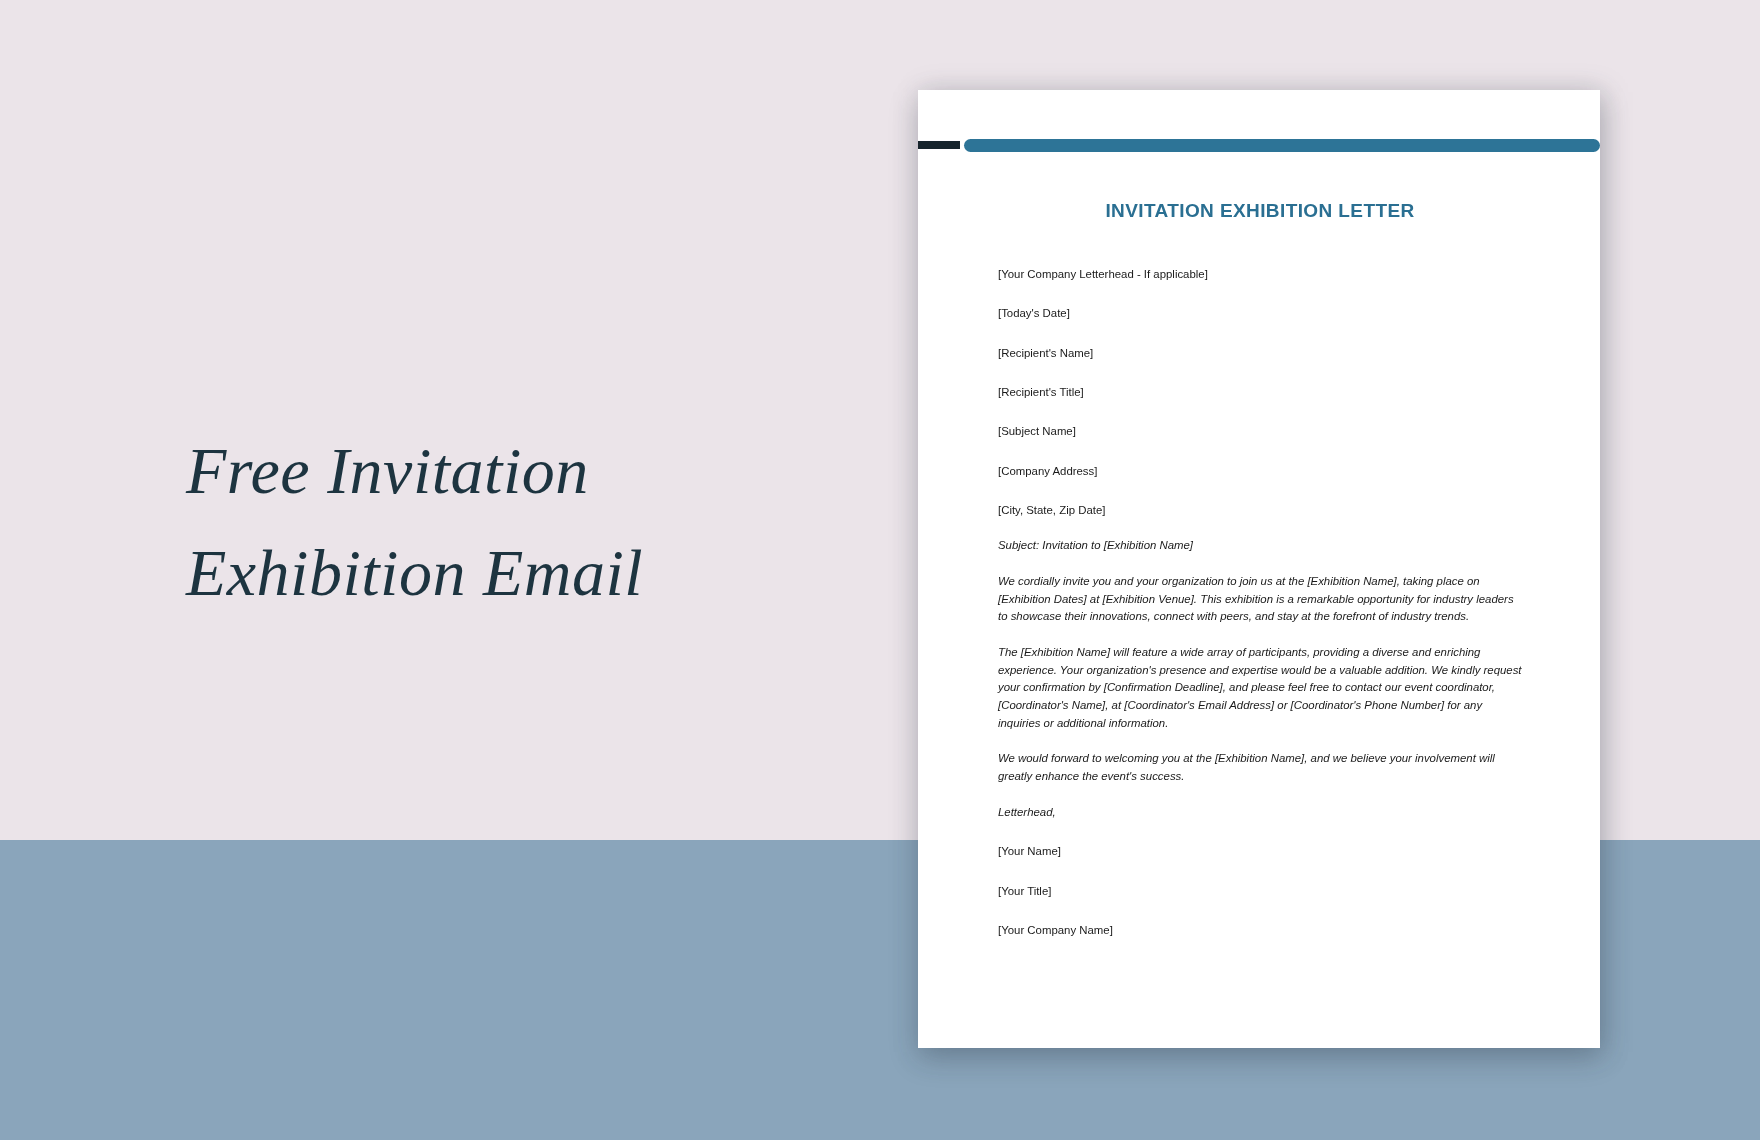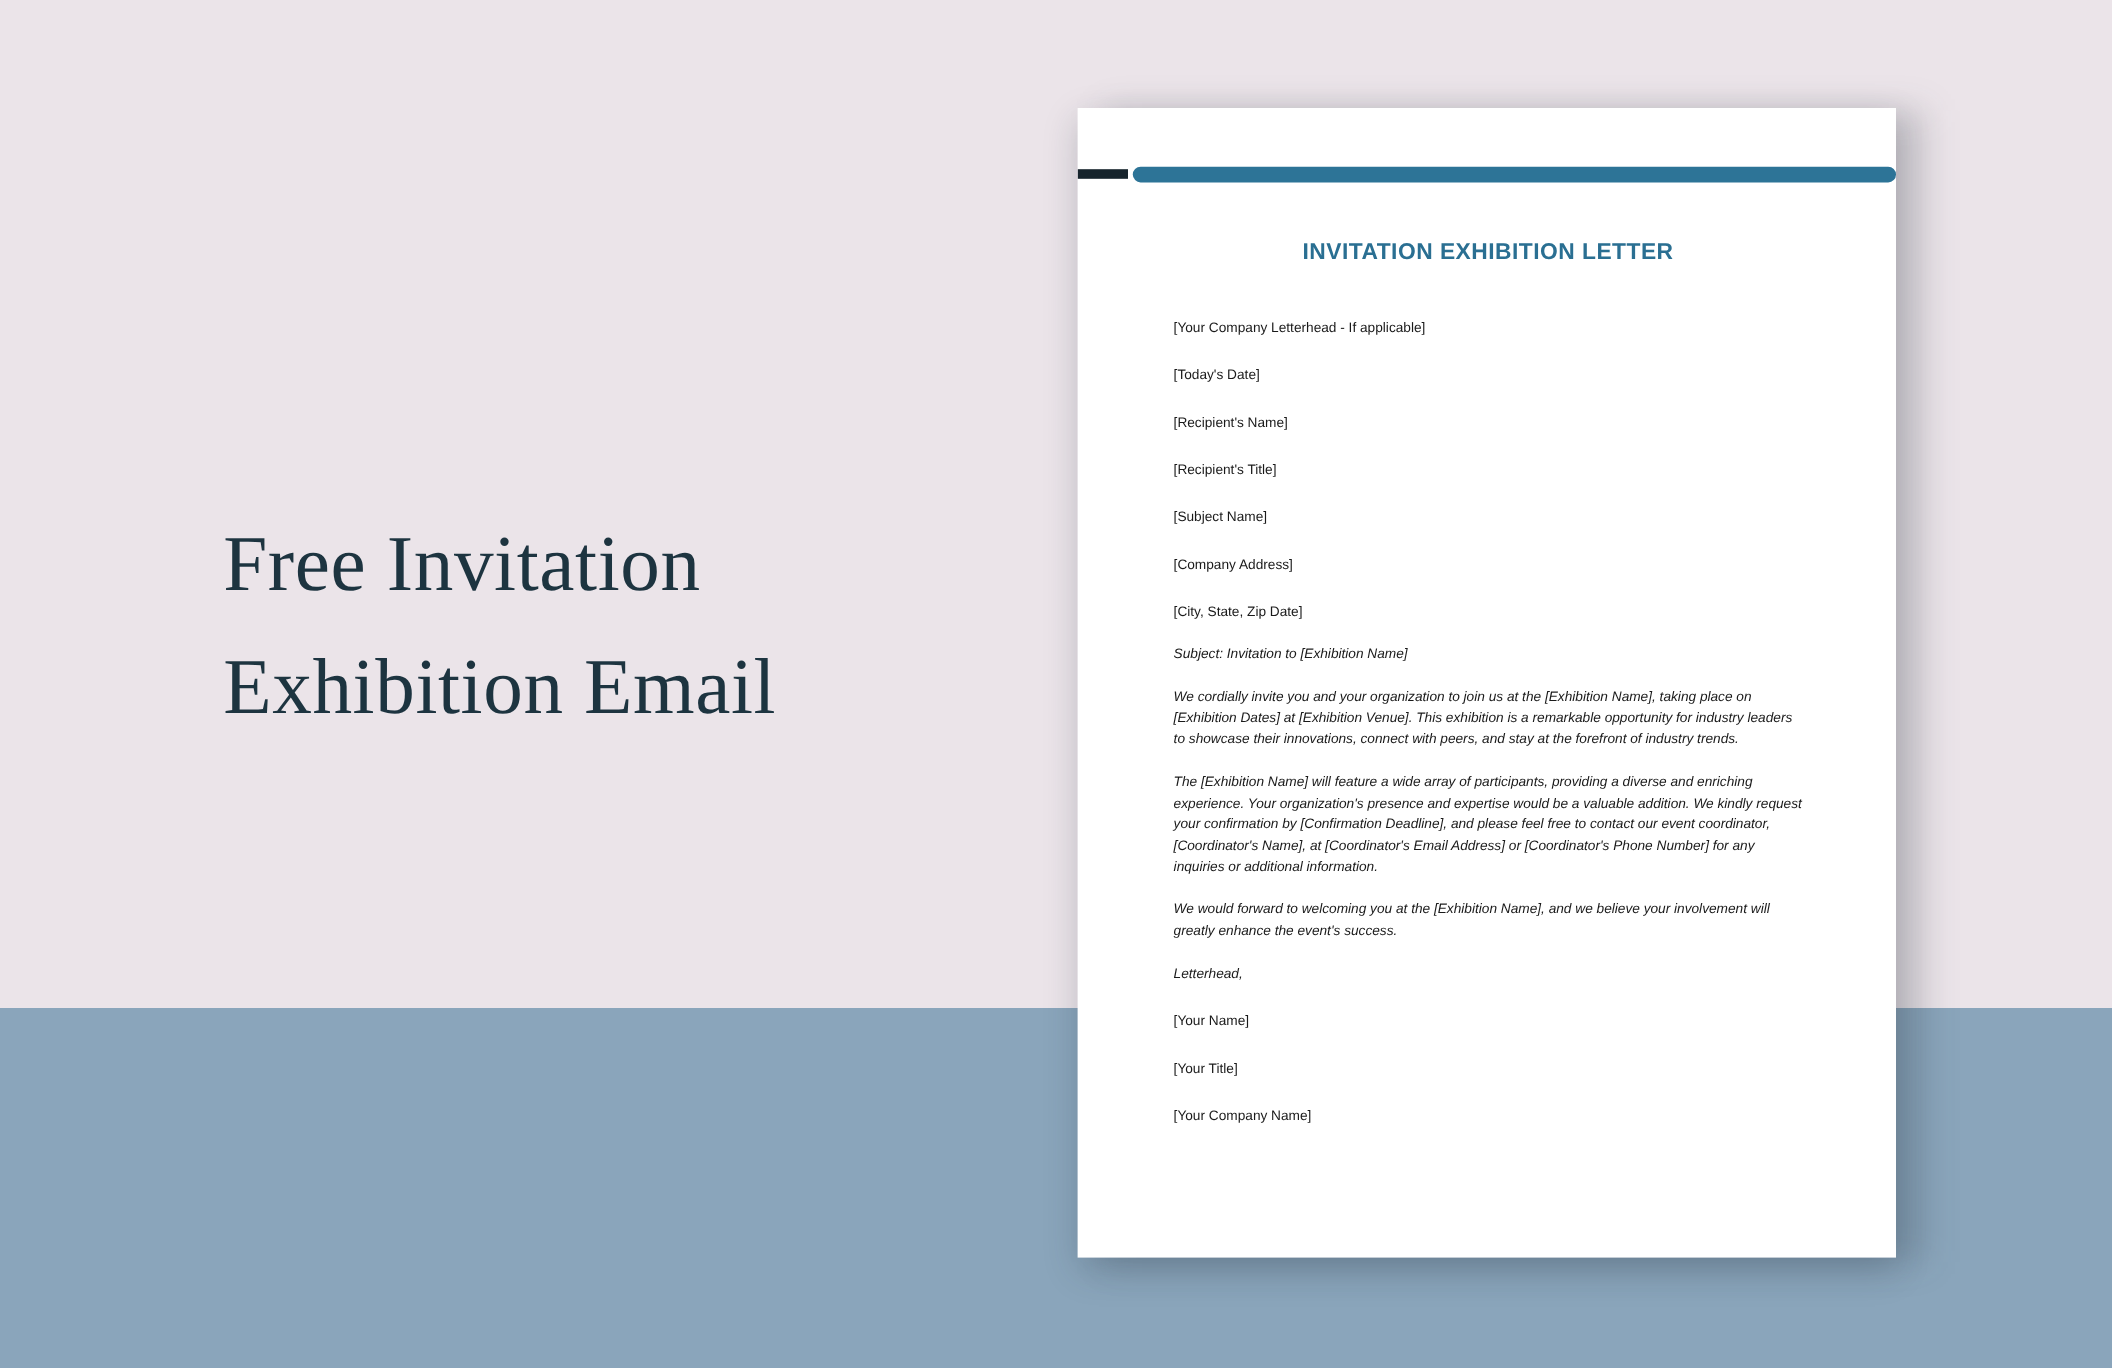--- a/index.html
+++ b/index.html
@@ -41,33 +41,34 @@
     width: 660px;
     font-family: "Liberation Serif", serif;
     color: #1d3440;
     font-size: 66px;
     line-height: 1.55;
     letter-spacing: 0.5px;
   }
   .promo-line {
     display: block;
     white-space: nowrap;
+    font-style: italic;
   }
   .doc-shadow {
     position: absolute;
     left: 922px;
     top: 92px;
     width: 682px;
     height: 960px;
     background: rgba(40, 50, 60, 0.18);
     filter: blur(14px);
   }
   .doc {
     position: absolute;
-    left: 898px;
+    left: 918px;
     top: 90px;
     width: 682px;
     height: 958px;
     background: #ffffff;
     box-shadow: 0 10px 28px rgba(30, 45, 60, 0.22);
     overflow: hidden;
   }
   .doc-rule {
     position: absolute;
     left: 0;

